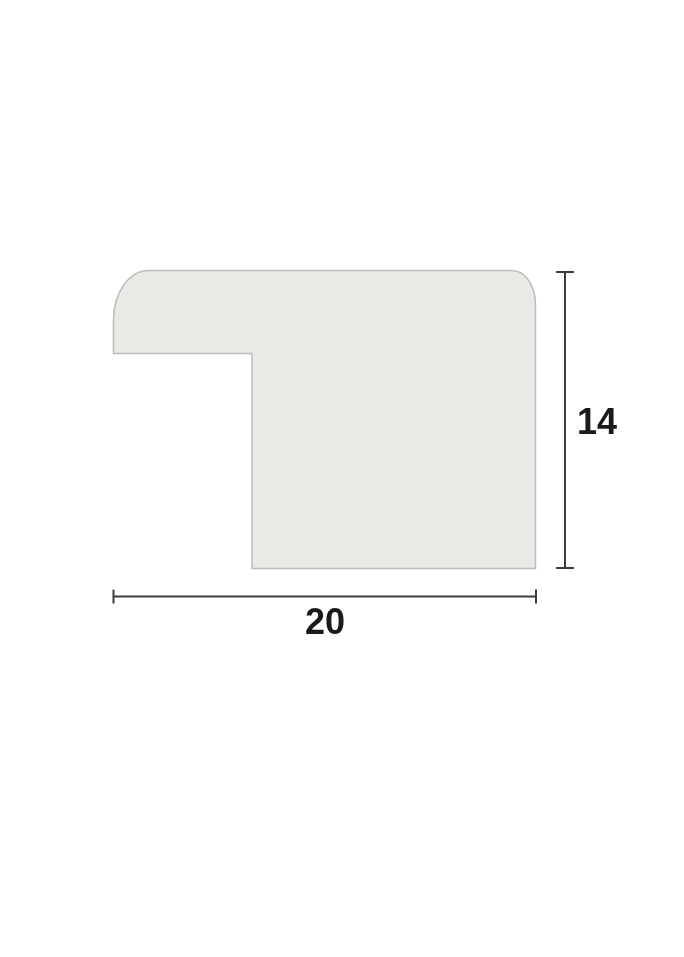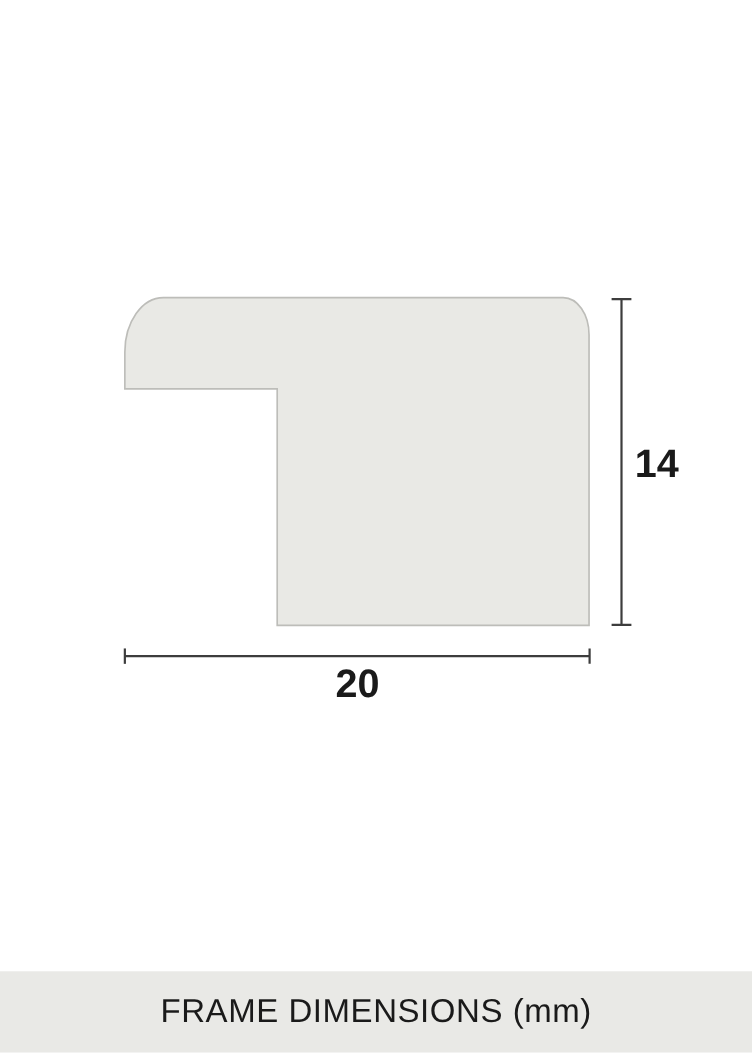--- a/index.html
+++ b/index.html
@@ -92,17 +92,14 @@
       <g>
         <line class="dim-line" x1="113.5" y1="596.5" x2="536" y2="596.5"></line>
         <line class="dim-line" x1="113.5" y1="589.5" x2="113.5" y2="603.5"></line>
         <line class="dim-line" x1="536" y1="589.5" x2="536" y2="603.5"></line>
         <text class="dim-label" x="325" y="634" text-anchor="middle">20</text>
       </g>
 
     </svg>
   </div>
 
-  <div class="caption-bar">
-    <span class="caption-text">FRAME DIMENSIONS (mm)</span>
-  </div>
 
 </div>
 
 </body></html>

